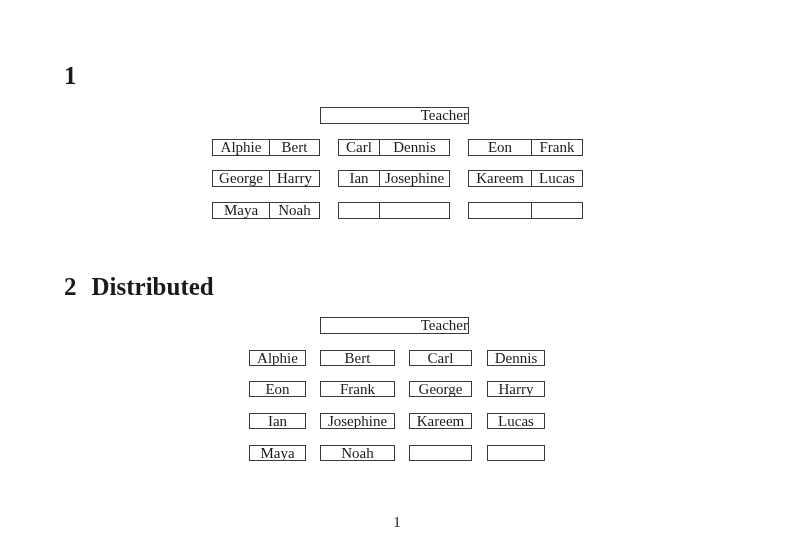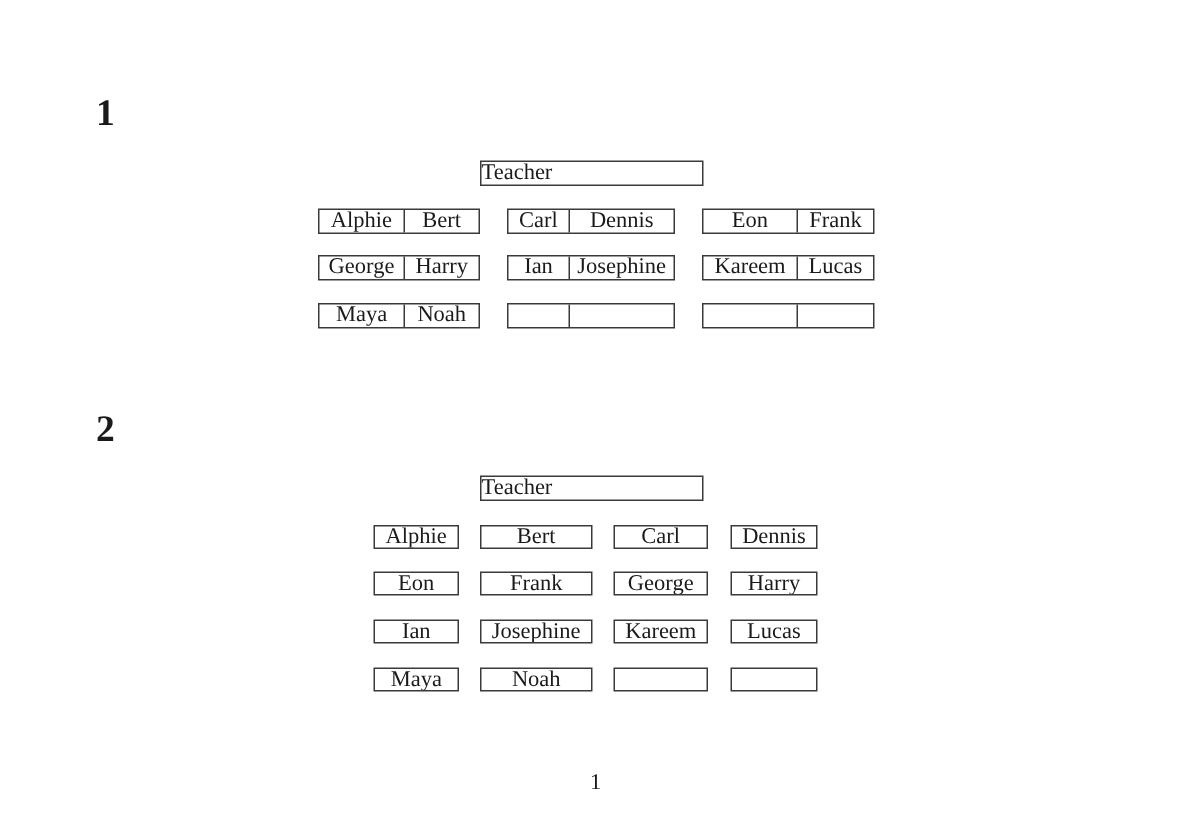--- a/index.html
+++ b/index.html
@@ -31,21 +31,21 @@
     background: var(--bg, #ffffff);
     font-size: 15px;
     line-height: 1;
   }
   .teacher {
     left: 320px;
     width: 149px;
     height: 17px;
     display: flex;
     align-items: center;
-    justify-content: flex-start;
+    justify-content: flex-end;
   }
   .t1 { top: 107px; }
   .t2 { top: 317px; }
   .desk { height: 17px; display: flex; }
   .cell {
     box-sizing: border-box;
     height: 100%;
     display: flex;
     align-items: center;
     justify-content: center;
@@ -136,20 +136,21 @@
     <span class="cell cell-l"></span>
     <span class="cell cell-r"></span>
   </div>
   <div class="box desk c1-colC c1-r3">
     <span class="cell cell-l"></span>
     <span class="cell cell-r"></span>
   </div>
 
   <header class="section-heading s2">
     <span>2</span>
+    <span>Distributed</span>
   </header>
 
   <div class="box teacher t2">
     <span>Teacher</span>
   </div>
 
   <div class="box seat c2-col1 c2-r1">Alphie</div>
   <div class="box seat c2-col2 c2-r1">Bert</div>
   <div class="box seat c2-col3 c2-r1">Carl</div>
   <div class="box seat c2-col4 c2-r1">Dennis</div>

